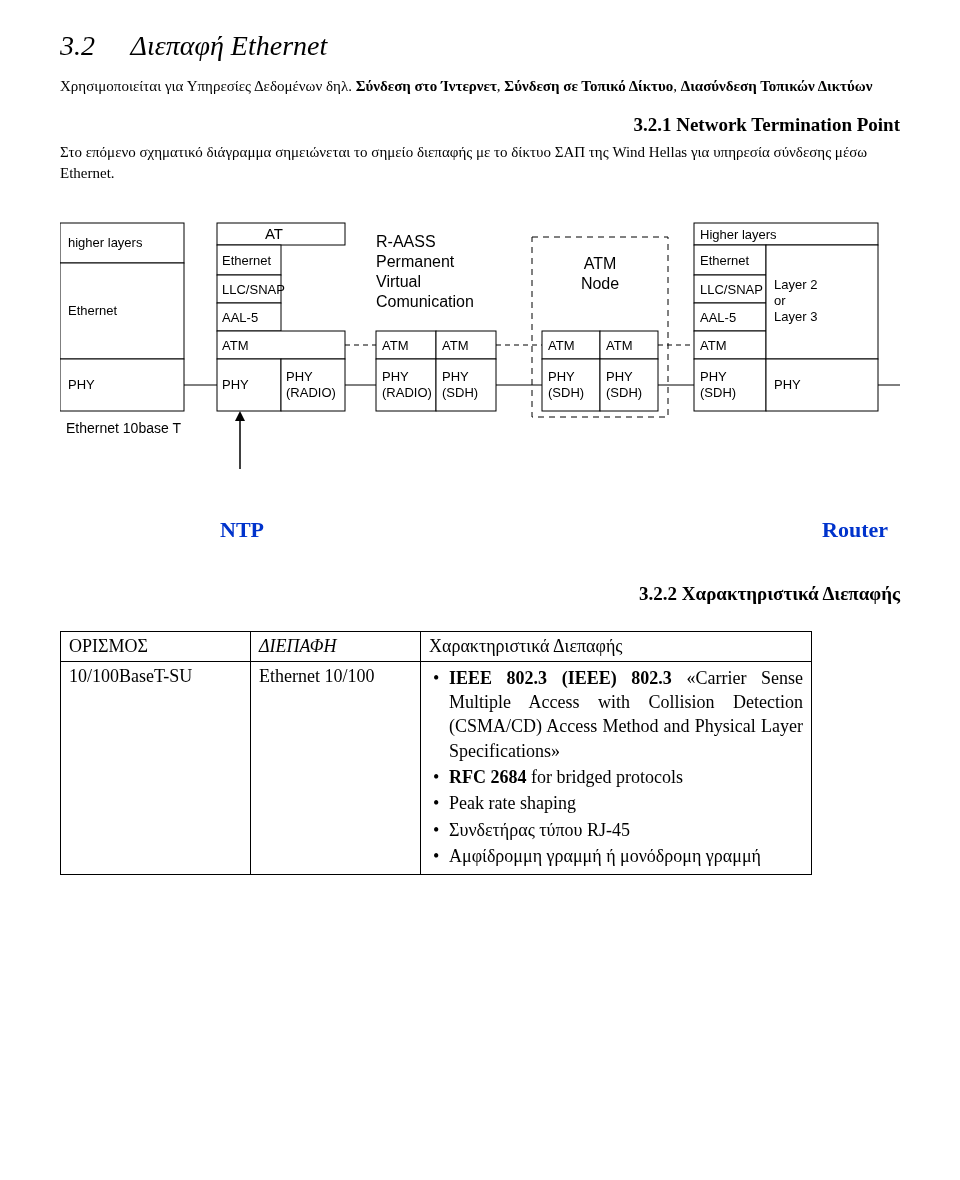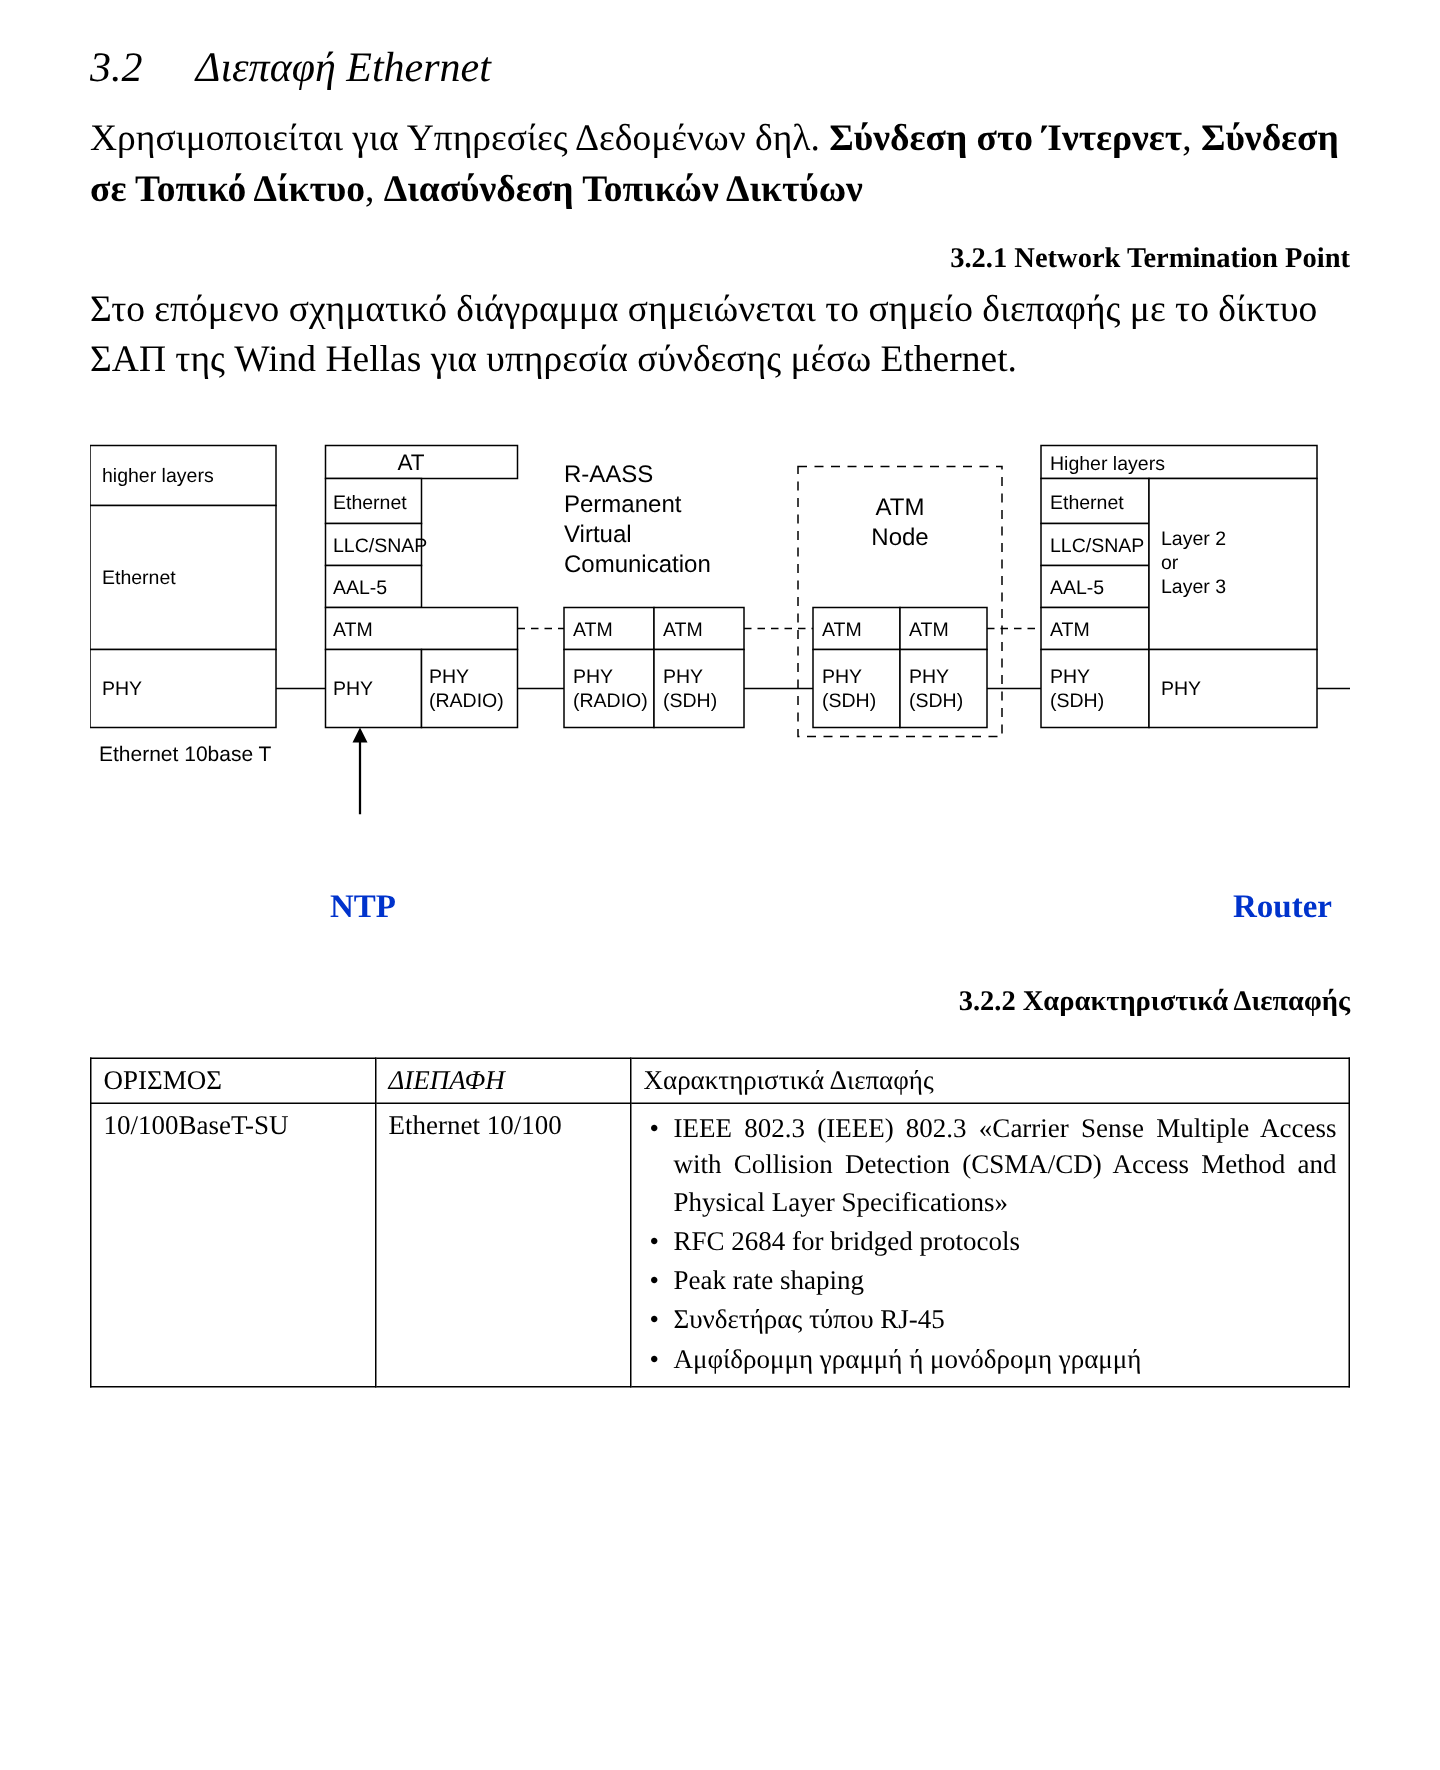--- a/index.html
+++ b/index.html
@@ -19,21 +19,21 @@
     font-weight: normal;
     margin-bottom: 14px;
   }
   .section-heading .num {
     display: inline-block;
     min-width: 64px;
     font-style: italic;
   }
 
   .body-text {
-    font-size: 25px;
+    font-size: 15px;
     line-height: 1.35;
     margin-bottom: 18px;
   }
   .body-text .bold { font-weight: bold; }
 
   .subheading {
     font-size: 19px;
     font-weight: bold;
     margin-bottom: 6px;
     text-align: right;
@@ -60,21 +60,21 @@
     font-size: 22px;
     font-weight: bold;
     color: #0033cc;
   }
   .ntp-row .ntp { margin-left: 160px; text-align: center; }
   .ntp-row .router { margin-right: 12px; }
 
   
   table.spec {
     border-collapse: collapse;
-    width: 840px;
+    width: 752px;
     font-size: 18px;
     margin-top: 26px;
   }
   table.spec th, table.spec td {
     border: 1px solid #000;
     padding: 4px 8px;
     vertical-align: top;
     text-align: left;
     font-weight: normal;
   }
@@ -91,21 +91,21 @@
     margin-bottom: 2px;
     text-align: justify;
   }
   ul.char-list li::before {
     content: "•";
     position: absolute;
     left: 0;
     top: 0;
     font-size: 18px;
   }
-  ul.char-list li .bold { font-weight: normal; }
+  ul.char-list li .bold { font-weight: bold; }
 </style>
 </head>
 <body>
 
 <div class="section-heading">
   <span class="num">3.2</span>
   <span>Διεπαφή Ethernet</span>
 </div>
 
 <p class="body-text">

